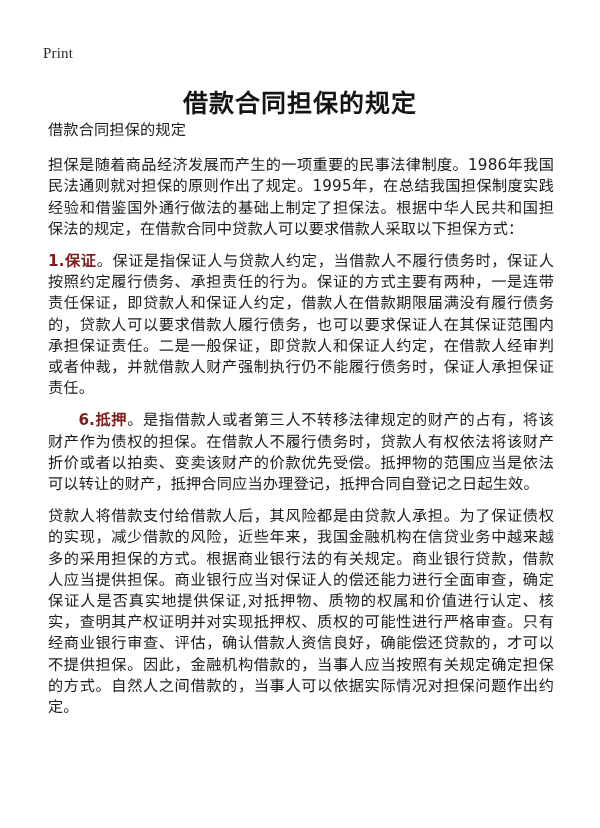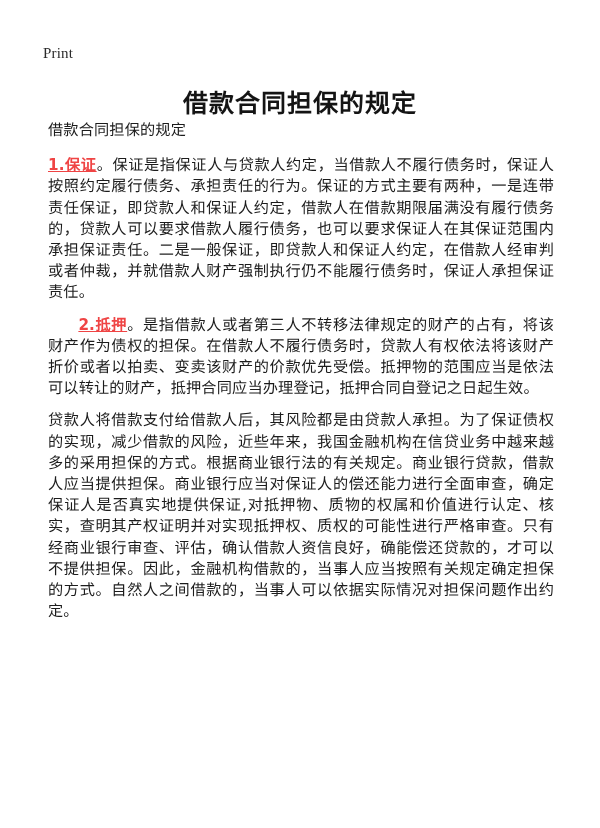--- a/index.html
+++ b/index.html
@@ -71,41 +71,41 @@
     margin-bottom: 14px;
   }
 
   .para.indent {
     text-indent: 2em;
   }
 
   .para b,
   .para .term {
     font-weight: 700;
-    color: #ef4444;
-    text-decoration: underline;
+    color: #7f1d1d;
   }
 
   .para:last-child {
     margin-bottom: 0;
   }
 </style>
 </head>
 <body>
 
 <div class="page">
 
   <div class="print-label">Print</div>
 
   <h1 class="doc-title">借款合同担保的规定</h1>
 
   <div class="content">
 
     <p class="para subtitle">借款合同担保的规定</p>
 
     <div id="paragraph-host">
+        <p class="para"><span>担保是随着商品经济发展而产生的一项重要的民事法律制度。1986年我国民法通则就对担保的原则作出了规定。1995年，在总结我国担保制度实践经验和借鉴国外通行做法的基础上制定了担保法。根据中华人民共和国担保法的规定，在借款合同中贷款人可以要求借款人采取以下担保方式：</span></p>
         <p class="para"><b class="term">1.保证</b><span>。保证是指保证人与贷款人约定，当借款人不履行债务时，保证人按照约定履行债务、承担责任的行为。保证的方式主要有两种，一是连带责任保证，即贷款人和保证人约定，借款人在借款期限届满没有履行债务的，贷款人可以要求借款人履行债务，也可以要求保证人在其保证范围内承担保证责任。二是一般保证，即贷款人和保证人约定，在借款人经审判或者仲裁，并就借款人财产强制执行仍不能履行债务时，保证人承担保证责任。</span></p>
-        <p class="para indent"><b class="term">2.抵押</b><span>。是指借款人或者第三人不转移法律规定的财产的占有，将该财产作为债权的担保。在借款人不履行债务时，贷款人有权依法将该财产折价或者以拍卖、变卖该财产的价款优先受偿。抵押物的范围应当是依法可以转让的财产，抵押合同应当办理登记，抵押合同自登记之日起生效。</span></p>
+        <p class="para indent"><b class="term">6.抵押</b><span>。是指借款人或者第三人不转移法律规定的财产的占有，将该财产作为债权的担保。在借款人不履行债务时，贷款人有权依法将该财产折价或者以拍卖、变卖该财产的价款优先受偿。抵押物的范围应当是依法可以转让的财产，抵押合同应当办理登记，抵押合同自登记之日起生效。</span></p>
         <p class="para"><span>贷款人将借款支付给借款人后，其风险都是由贷款人承担。为了保证债权的实现，减少借款的风险，近些年来，我国金融机构在信贷业务中越来越多的采用担保的方式。根据商业银行法的有关规定。商业银行贷款，借款人应当提供担保。商业银行应当对保证人的偿还能力进行全面审查，确定保证人是否真实地提供保证,对抵押物、质物的权属和价值进行认定、核实，查明其产权证明并对实现抵押权、质权的可能性进行严格审查。只有经商业银行审查、评估，确认借款人资信良好，确能偿还贷款的，才可以不提供担保。因此，金融机构借款的，当事人应当按照有关规定确定担保的方式。自然人之间借款的，当事人可以依据实际情况对担保问题作出约定。</span></p>
       </div>
 
   </div>
 </div>
 
 </body></html>

